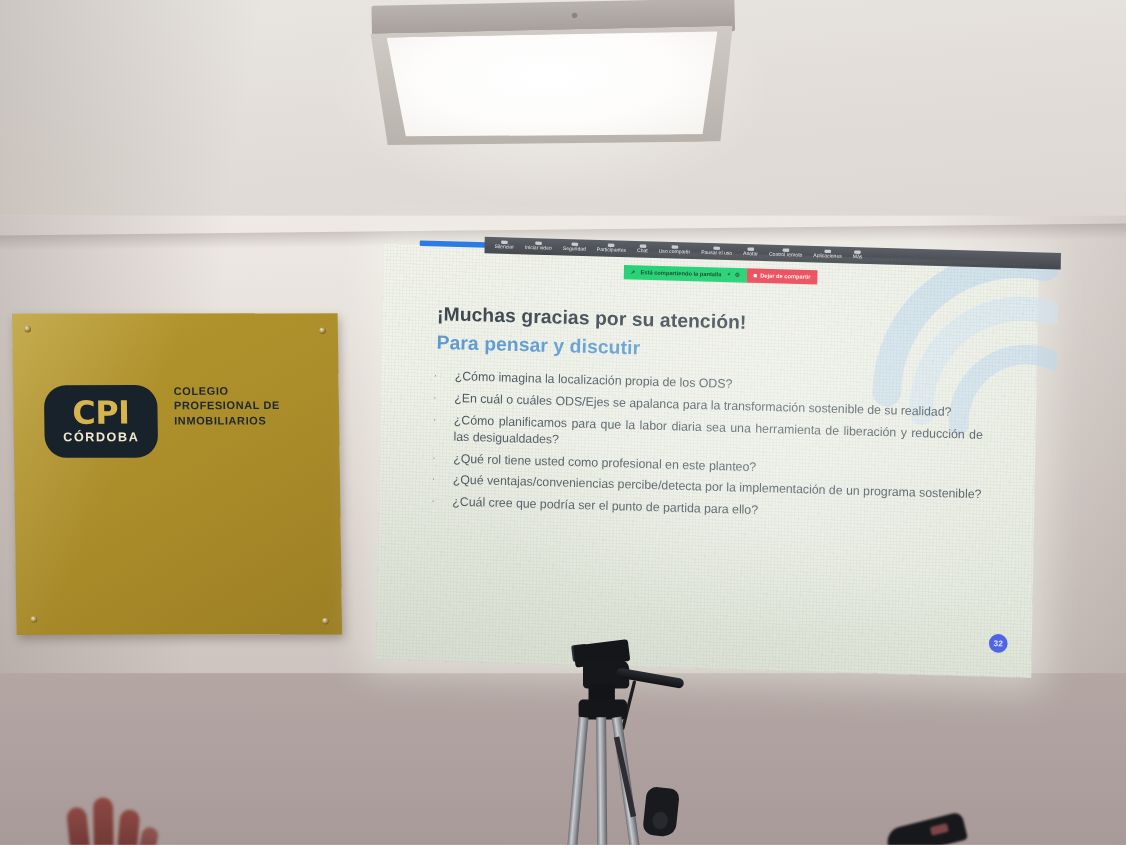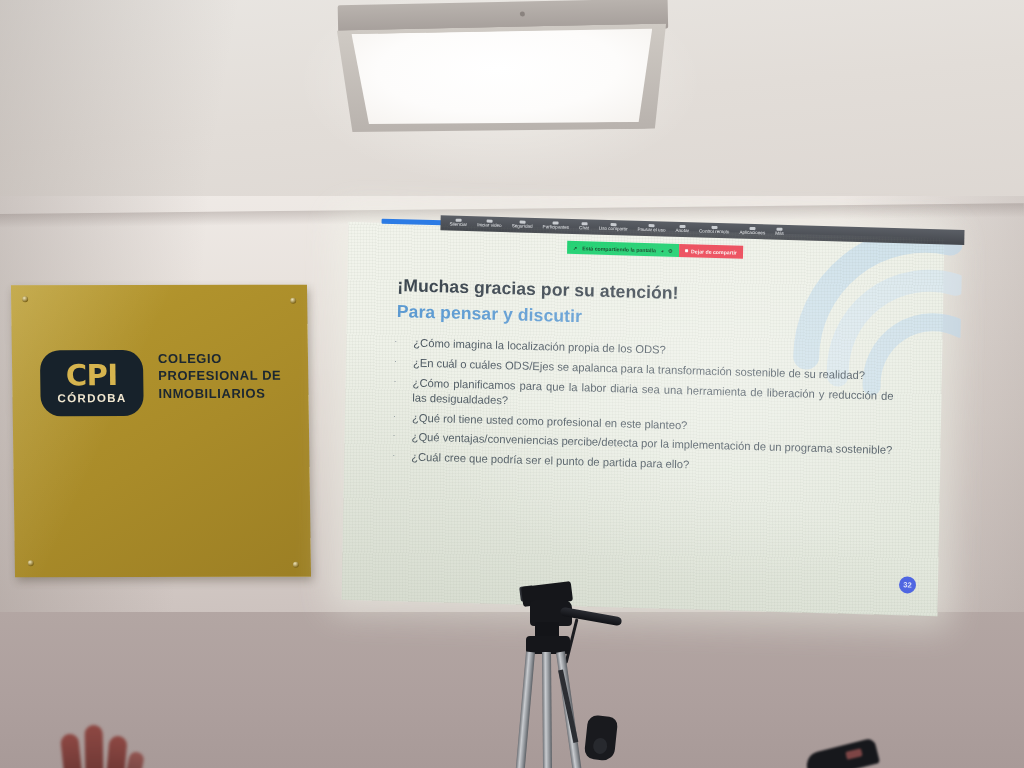--- a/index.html
+++ b/index.html
@@ -161,21 +161,21 @@
     font-family: "Liberation Sans", sans-serif;
     font-weight: 700;
     font-size: 11.5px;
     letter-spacing: 1.4px;
     color: #f1e7d0;
     margin-top: 3px;
   }
   .logo-words {
     font-family: "Liberation Sans", sans-serif;
     font-weight: 700;
-    font-size: 13px;
+    font-size: 10px;
     line-height: 1.34;
     letter-spacing: 0.55px;
     color: #1c2731;
   }
   .sign-url {
     position: absolute;
     left: 0; right: 0; bottom: 28px;
     text-align: center;
     font-family: "Liberation Sans", sans-serif;
     font-weight: 700;

